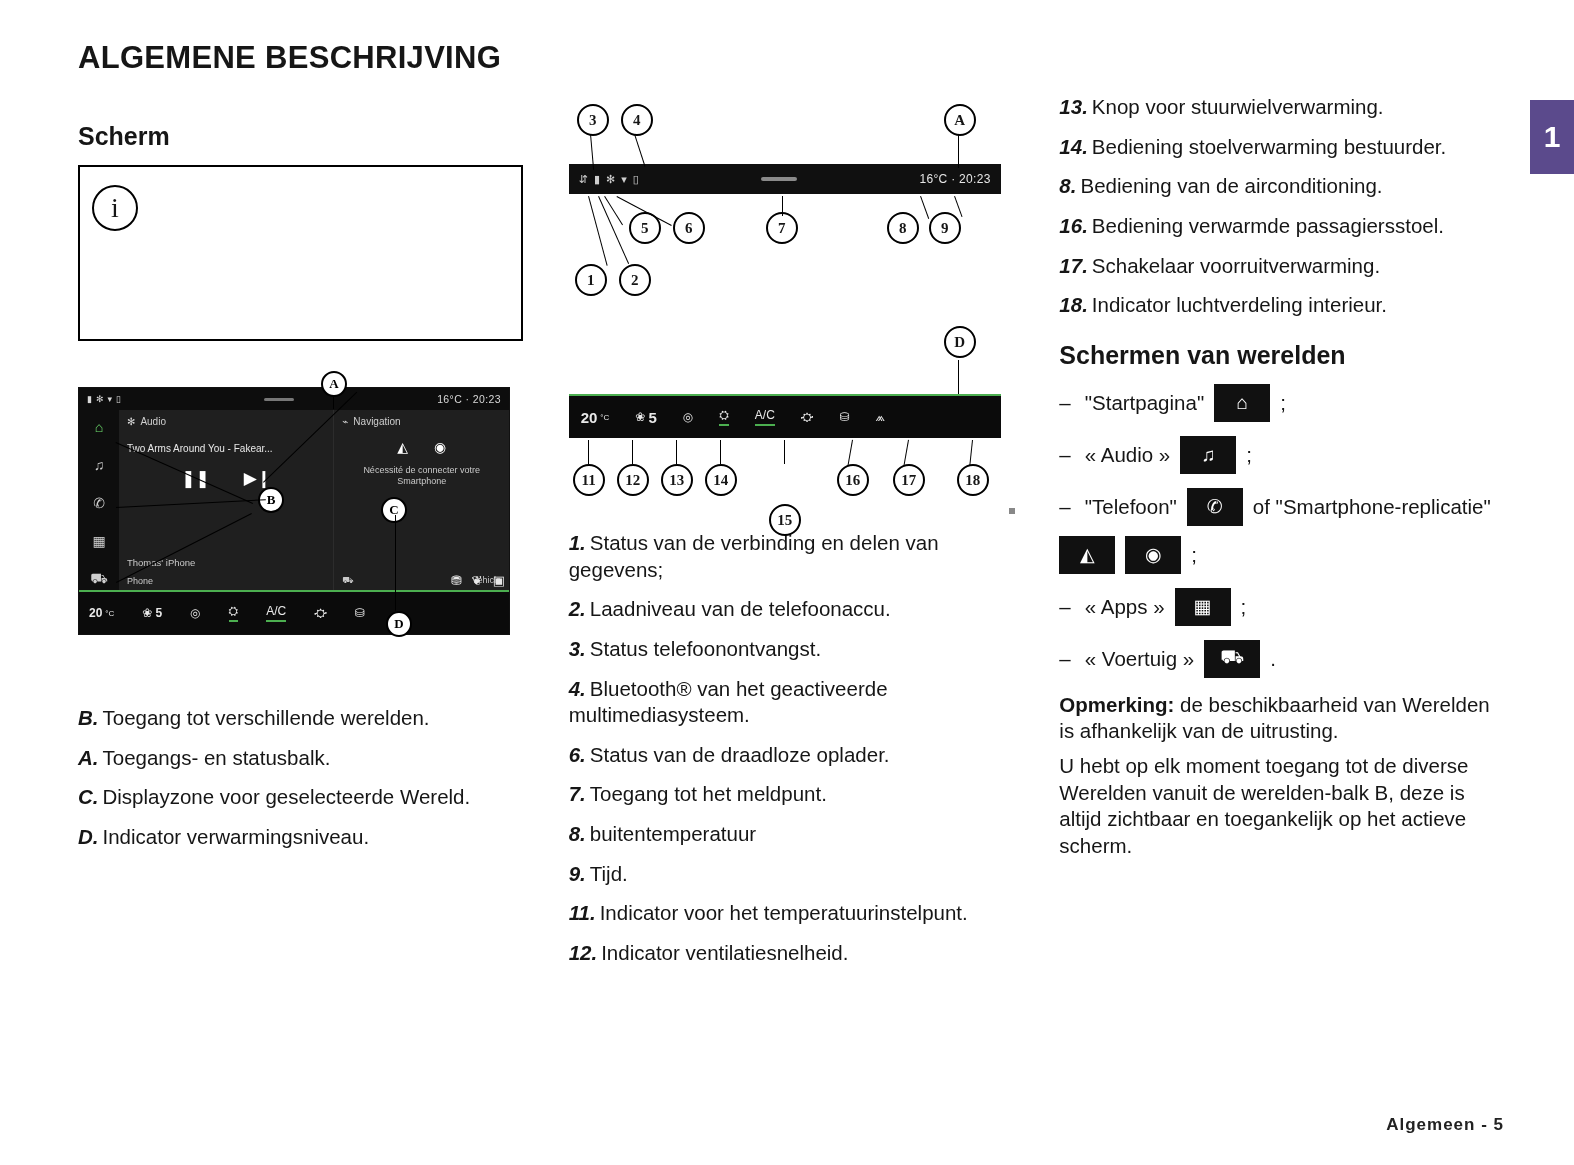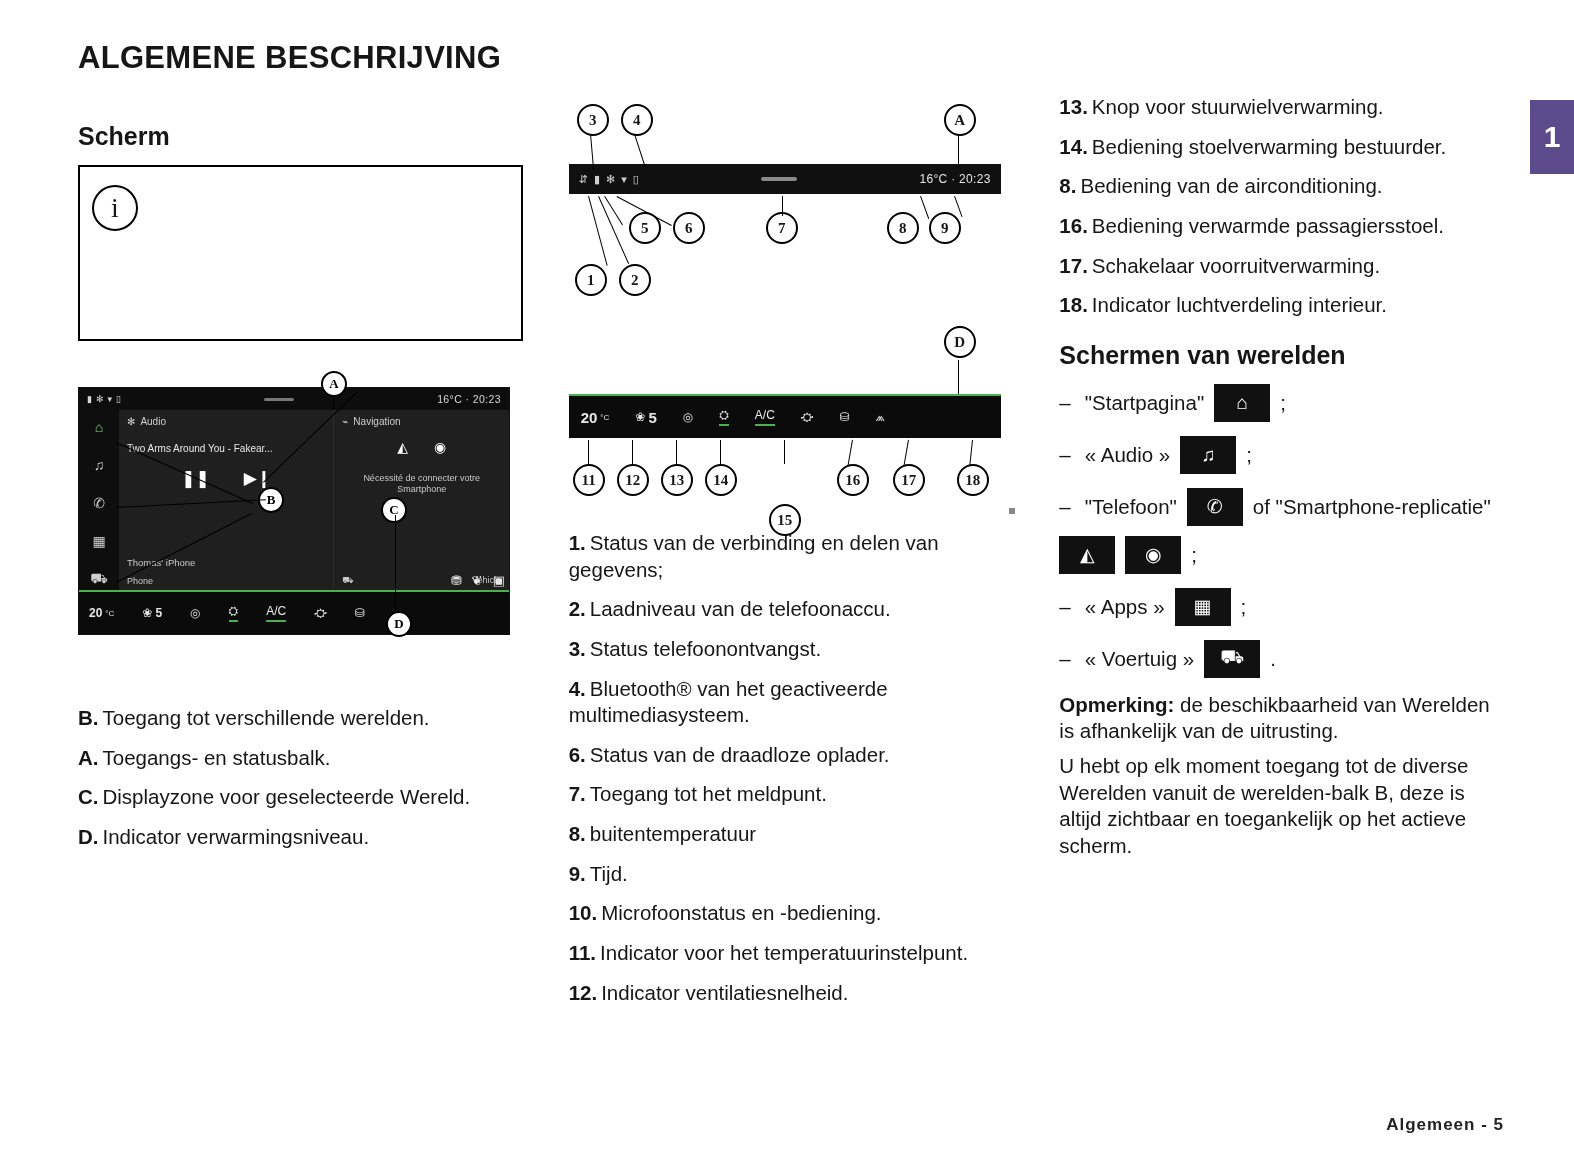--- a/index.html
+++ b/index.html
@@ -68,21 +68,21 @@
     font-family: "Liberation Serif", serif;
     margin-top: 2px;
   }
   .note-text { padding-top: 4px; }
 
   .list-item {
     font-size: 20.5px;
     line-height: 1.3;
     margin-bottom: 13px;
   }
-  .lbl { font-weight: bold; margin-right: 4px; }
+  .lbl { font-weight: bold; font-style: italic; margin-right: 4px; }
 
   
   .device {
     position: relative;
     margin-top: 46px;
     width: 432px; height: 248px;
     background: #000;
     border: 1px solid #111;
   }
   .dev-status {
@@ -107,21 +107,21 @@
   }
   .rail-ic { width:22px; height:22px; display:flex; align-items:center; justify-content:center; color:#cfcfcf; font-size:14px; }
   .rail-ic.active { color:#6fe06f; }
   .dev-main { flex:1; display:flex; }
   .panel-left { flex:1.25; background:#1f1f1f; border-right:1px solid #2c2c2c; padding:6px 8px; position:relative;}
   .panel-right { flex:1; background:#1f1f1f; padding:6px 8px; position:relative;}
   .panel-head { color:#cfcfcf; font-size:10px; display:flex; align-items:center; gap:5px; }
   .track { color:#e8e8e8; font-size:10px; margin-top:16px; }
   .ctrls { display:flex; justify-content:center; gap:34px; margin-top:14px; color:#fff; font-size:17px; }
   .nav-icons { display:flex; justify-content:center; gap:26px; margin-top:12px; color:#fff; font-size:14px; }
-  .nav-txt { color:#c9c9c9; font-size:9px; text-align:center; margin-top:18px; line-height:1.25;}
+  .nav-txt { color:#c9c9c9; font-size:9px; text-align:center; margin-top:10px; line-height:1.25;}
   .small-row { position:absolute; bottom:4px; left:8px; right:8px; display:flex; justify-content:space-between; color:#c9c9c9; font-size:9px; }
   .tiles { position:absolute; bottom:2px; right:4px; display:flex; gap:10px; color:#e8e8e8; font-size:13px; }
 
   .dev-climate {
     height: 44px; background:#0b0b0b; display:flex; align-items:center;
     padding: 0 10px; gap: 28px; color:#e9e9e9; font-size:12px;
     border-top:2px solid #4caf50;
   }
   .clim { display:flex; align-items:center; gap:3px; font-size:12px; }
   .clim .u { font-size:8px; }
@@ -378,21 +378,20 @@
 
       <div style="margin-top:6px;">
         <div class="list-item"><span class="lbl">1.</span><span>Status van de verbinding en delen van gegevens;</span></div>
         <div class="list-item"><span class="lbl">2.</span><span>Laadniveau van de telefoonaccu.</span></div>
         <div class="list-item"><span class="lbl">3.</span><span>Status telefoonontvangst.</span></div>
         <div class="list-item"><span class="lbl">4.</span><span>Bluetooth® van het geactiveerde multimediasysteem.</span></div>
         <div class="list-item"><span class="lbl">6.</span><span>Status van de draadloze oplader.</span></div>
         <div class="list-item"><span class="lbl">7.</span><span>Toegang tot het meldpunt.</span></div>
         <div class="list-item"><span class="lbl">8.</span><span>buitentemperatuur</span></div>
         <div class="list-item"><span class="lbl">9.</span><span>Tijd.</span></div>
-        <div class="list-item"><span class="lbl">10.</span><span>Microfoonstatus en -bediening.</span></div>
         <div class="list-item"><span class="lbl">11.</span><span>Indicator voor het temperatuurinstelpunt.</span></div>
         <div class="list-item"><span class="lbl">12.</span><span>Indicator ventilatiesnelheid.</span></div>
       </div>
     </div>
 
     <div class="col col3">
       <div style="margin-top:-6px;">
         <div class="list-item"><span class="lbl">13.</span><span>Knop voor stuurwielverwarming.</span></div>
         <div class="list-item"><span class="lbl">14.</span><span>Bediening stoelverwarming bestuurder.</span></div>
         <div class="list-item"><span class="lbl">8.</span><span>Bediening van de airconditioning.</span></div>

